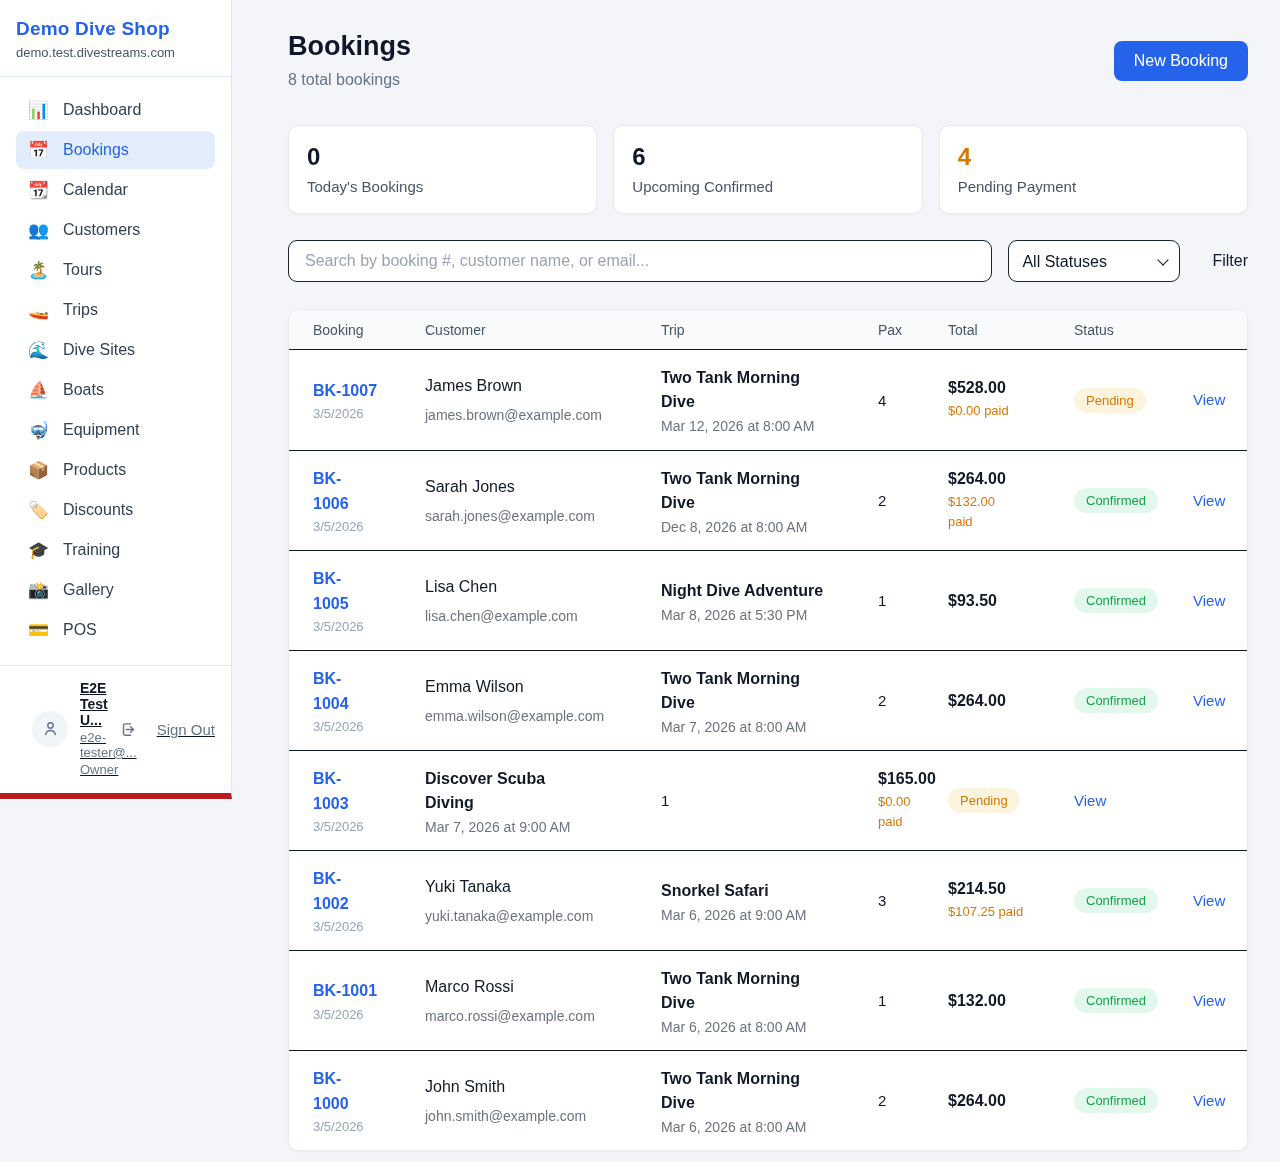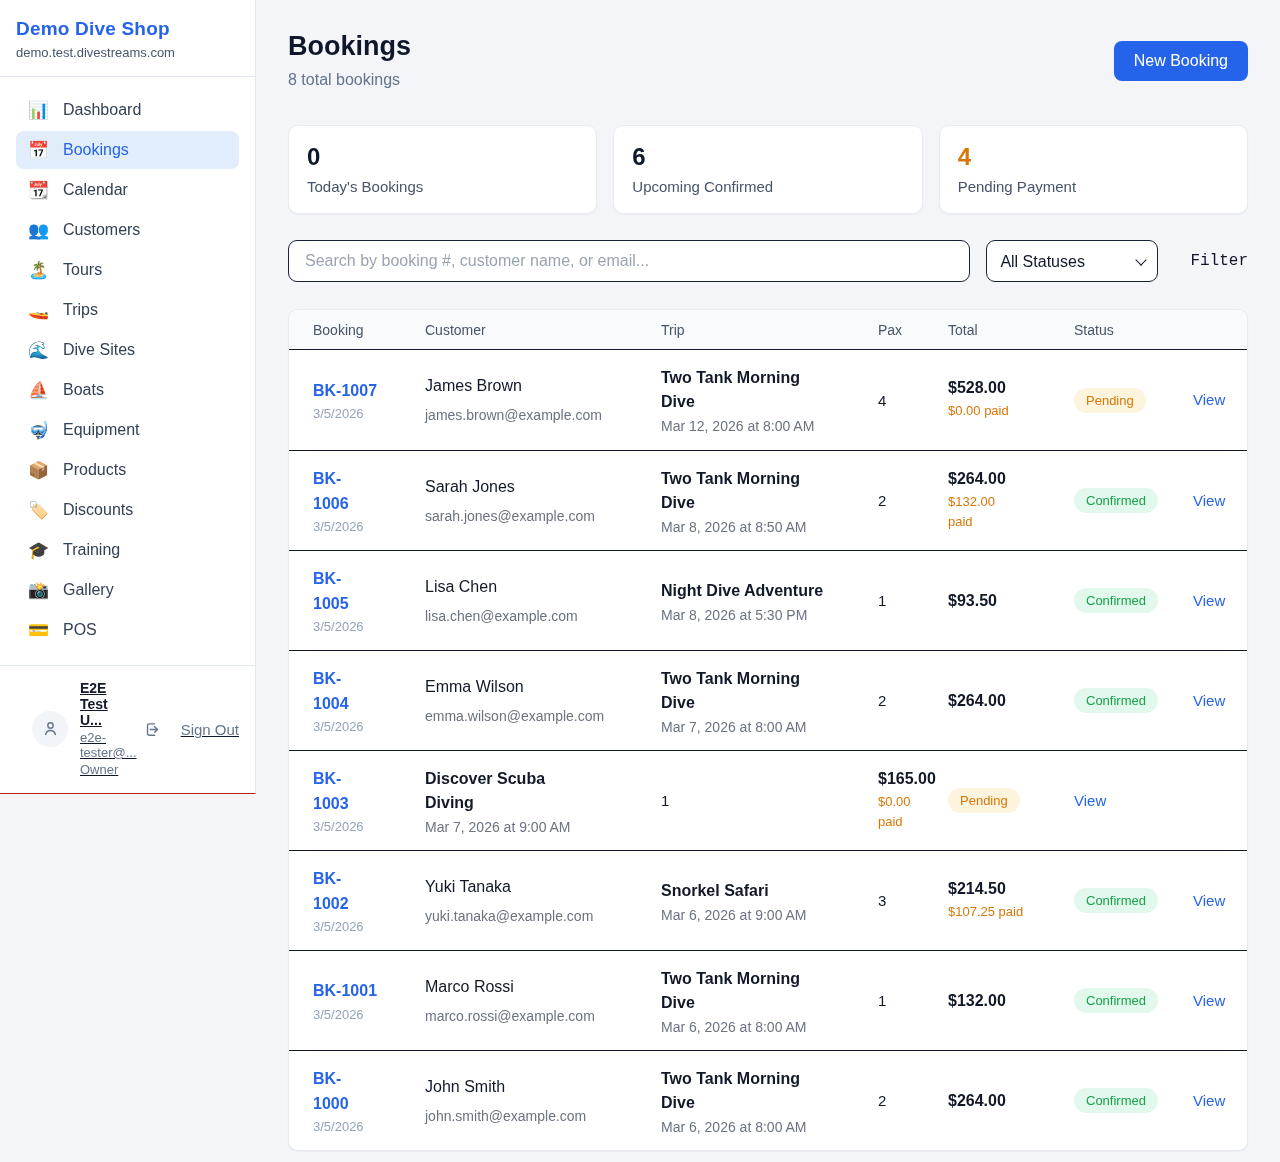--- a/index.html
+++ b/index.html
@@ -7,24 +7,24 @@
   body {
     font-family:"Liberation Sans", sans-serif;
     background:#f3f5f9;
     color:#0f172a;
     position:relative;
     overflow:hidden;
   }
 
   
   .sidebar {
-    position:absolute; left:0; top:0; width:256px;
+    position:absolute; left:0; top:0; width:232px;
     background:#ffffff;
     border-right:1px solid #e2e8f0;
-    border-bottom:1px solid #b91c1c;
+    border-bottom:6px solid #b91c1c;
   }
   .brand { padding:18px 16px 16px 16px; border-bottom:1px solid #e2e8f0; }
   .brand-name { color:#2563eb; font-size:19px; font-weight:700; letter-spacing:.2px; }
   .brand-domain { margin-top:5px; font-size:13px; color:#475569; }
   .nav { padding:14px 16px; }
   .nav-item {
     display:flex; align-items:center; gap:13px;
     padding:10px 12px; border-radius:8px;
     font-size:16px; color:#334155; cursor:pointer;
     margin-bottom:2px;
@@ -87,21 +87,21 @@
     background:#fff; font-family:inherit; font-size:16px; color:#0f172a;
     padding:0 30px 0 13px; appearance:none; -webkit-appearance:none; cursor:pointer;
     outline:none;
   }
   .select-wrap::after {
     content:""; position:absolute; right:13px; top:16px;
     width:7px; height:7px; border-right:1.8px solid #0f172a; border-bottom:1.8px solid #0f172a;
     transform:rotate(45deg); pointer-events:none;
   }
   .filter-btn {
-    margin-left:32px; background:none; border:none; font-family:Liberation Mono, monospace;
+    margin-left:32px; background:none; border:none; font-family:Liberation Sans, sans-serif;
     font-size:16px; color:#0f172a; font-weight:500; cursor:pointer;
   }
 
   
   .table-card {
     margin-top:27px; background:#fff; border:1px solid #e7ebf0; border-radius:10px;
     overflow:hidden; box-shadow:0 1px 2px rgba(15,23,42,.04);
   }
   .trow {
     display:grid;
@@ -294,21 +294,21 @@
 1006</div>
       <div class="bk-date">3/5/2026</div>
     </div>
     <div class="cell">
       <div class="cust-name">Sarah Jones</div>
       <div class="cust-email">sarah.jones@example.com</div>
     </div>
     <div class="cell">
       <div class="trip-name">Two Tank Morning
 Dive</div>
-      <div class="trip-when">Mar 8, 2026 at 8:50 AM</div>
+      <div class="trip-when">Dec 8, 2026 at 8:00 AM</div>
     </div>
     <div class="cell pax">2</div>
     <div class="cell">
       <div class="total">$264.00</div>
       <div class="paid">$132.00
 paid</div>
     </div>
     <div class="cell">
       <span class="badge confirmed">Confirmed</span>
     </div>

